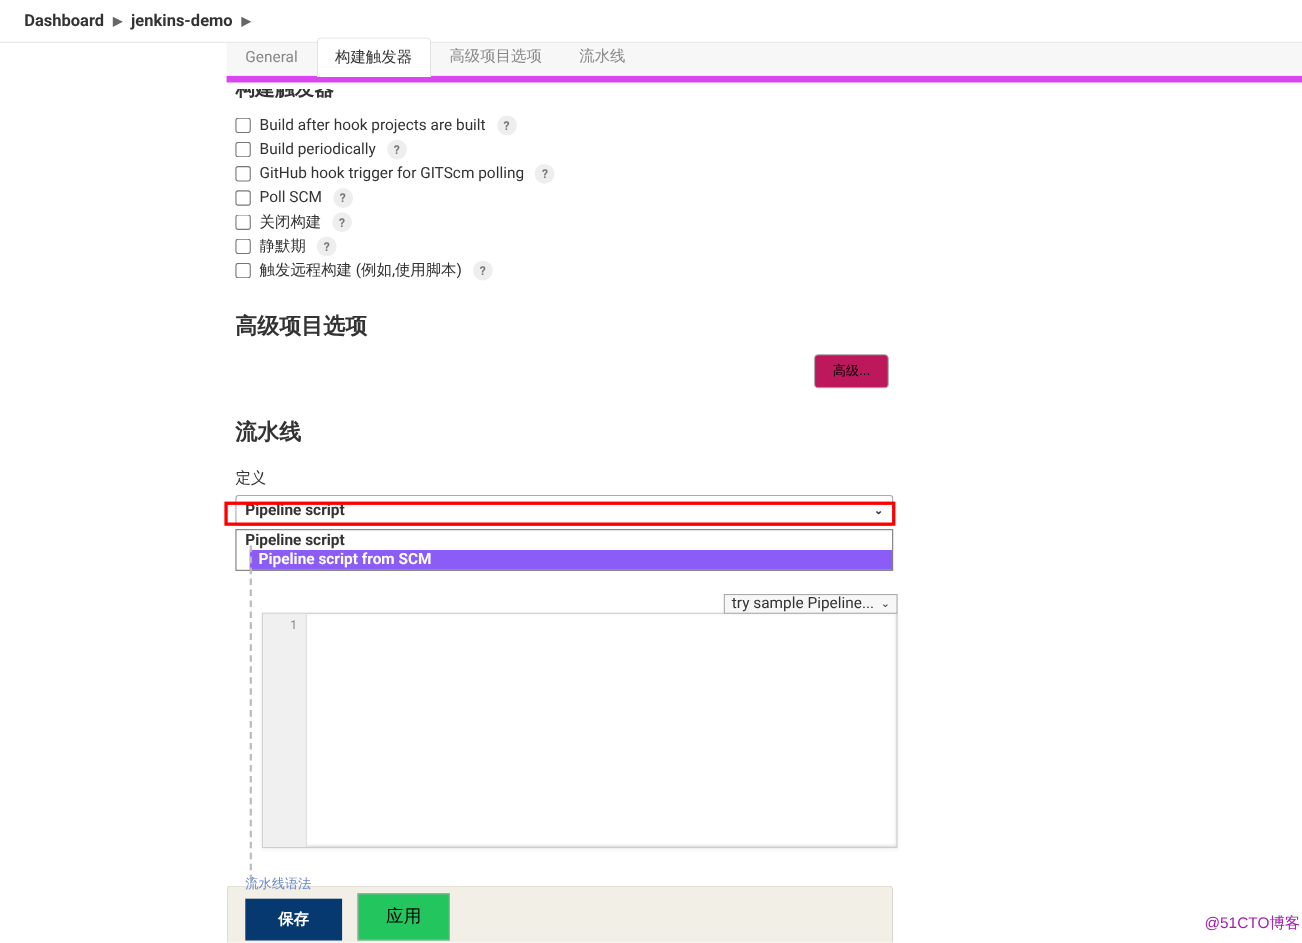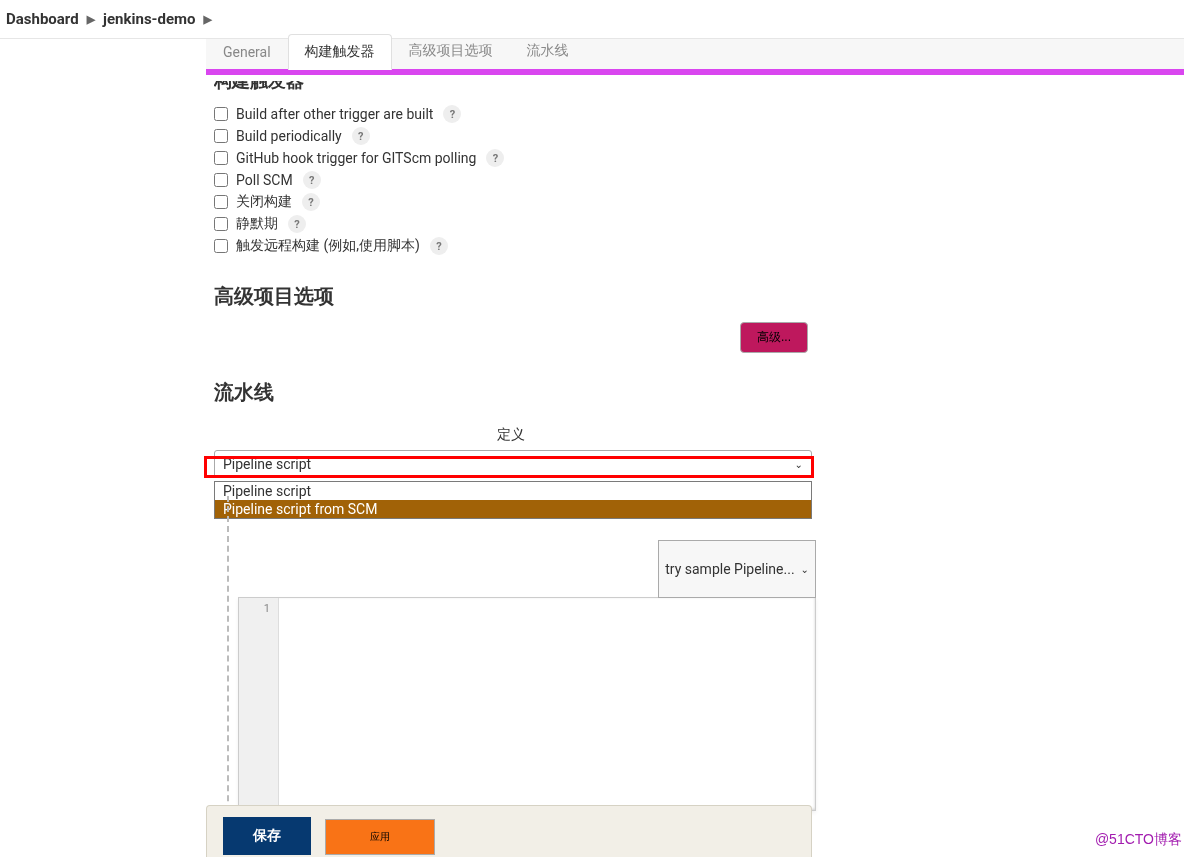--- a/index.html
+++ b/index.html
@@ -8,21 +8,21 @@
       font-size: 14px;
       color: #333;
       background: #fff;
       width: 1184px;
       height: 857px;
       overflow: hidden;
       position: relative;
     }
     
     .breadcrumb {
-      padding: 10px 6px;
+      padding: 10px 22px;
       border-bottom: 1px solid #e6e6e6;
       display: flex;
       align-items: center;
       gap: 8px;
       font-weight: 700;
       font-size: 15px;
       text-align: right;
     }
     .breadcrumb .crumb { color: #333; font-weight: 700; }
     .breadcrumb .chev { color: #666; font-size: 11px; }
@@ -105,25 +105,25 @@
       background: #be185d;
       padding: 6px 16px;
       font-size: 12px;
       cursor: pointer;
     }
     .field-label {
       font-size: 14px;
       color: #333;
       margin-top: 20px;
       margin-bottom: 6px;
-      text-align: center;
     }
     .select-wrapper {
       position: relative;
       width: 598px;
+      font-weight: bold;
     }
     .select-box {
       width: 100%;
       border: 1px solid #aaa;
       border-radius: 3px;
       background: #fff;
       padding: 5px 8px;
       font-size: 14px;
       color: #333;
       display: flex;
@@ -138,22 +138,23 @@
       left: 0; right: 0;
       background: #fff;
       border: 1px solid #7a7a7a;
     }
     .dropdown-list .opt {
       padding: 1px 8px;
       font-size: 14px;
       cursor: pointer;
     }
     .dropdown-list .opt.highlight {
-      background: #a16207;
+      background: #8b5cf6;
       color: #fff;
+      margin-left: 12px;
     }
     .red-highlight-box {
       position: absolute;
       border: 3px solid #ff0000;
       pointer-events: none;
     }
     .editor-block {
       margin-top: 62px;
       margin-left: 24px;
       position: relative;
@@ -167,21 +168,21 @@
       border-left: 2px dashed #bbb;
     }
     .editor-top {
       display: flex;
       justify-content: flex-end;
       margin-bottom: -1px;
     }
     .editor-select {
       border: 1px solid #aaa;
       background: #f7f7f7;
-      padding: 20px 6px;
+      padding: 0 6px;
       font-size: 14px;
       display: flex;
       align-items: center;
       gap: 6px;
       cursor: pointer;
       min-width: 138px;
       justify-content: space-between;
     }
     .editor-area {
       border: 1px solid #ccc;
@@ -233,24 +234,24 @@
     .btn-primary {
       background: #063970;
       color: #fff;
       border: none;
       padding: 10px 30px;
       font-size: 14px;
       font-weight: 700;
       cursor: pointer;
     }
     .btn-secondary {
-      background: #f97316;
+      background: #22c55e;
       border: 1px solid #aaa;
-      padding: 10px 44px;
-      font-size: 10px;
+      padding: 10px 25px;
+      font-size: 16px;
       cursor: pointer;
     }
     .watermark {
       position: absolute;
       right: 2px;
       bottom: 8px;
       color: #a21caf;
       font-size: 14px;
       font-family: "Microsoft YaHei", sans-serif;
     }
@@ -273,21 +274,21 @@
     <div class="tab">高级项目选项</div>
     <div class="tab">流水线</div>
   </div>
 
   <div class="form-area">
 
     <div class="truncated-heading" style="overflow:hidden;height:14px;line-height:0px;">构建触发器</div>
 
     <div class="check-row">
       <input type="checkbox" style="">
-      <span>Build after other trigger are built</span>
+      <span>Build after hook projects are built</span>
       <span class="help">?</span>
     </div>
     <div class="check-row">
       <input type="checkbox" style="">
       <span>Build periodically</span>
       <span class="help">?</span>
     </div>
     <div class="check-row">
       <input type="checkbox" style="">
       <span>GitHub hook trigger for GITScm polling</span>
@@ -350,19 +351,20 @@
       <input type="checkbox" checked="" style="">
       <span>使用 Groovy 沙盒</span>
       <span class="help">?</span>
     </div>
   </div>
 </div>
 
 <div class="red-highlight-box" style="left:204px; top:456px; width:610px; height:22px;"></div>
 
 <div class="footer-panel">
+  <div class="footer-toplink">流水线语法</div>
   <div class="footer-btns">
     <button class="btn-primary">保存</button>
     <button class="btn-secondary">应用</button>
   </div>
 </div>
 
 <div class="watermark">@51CTO博客</div>
 
 </body></html>

